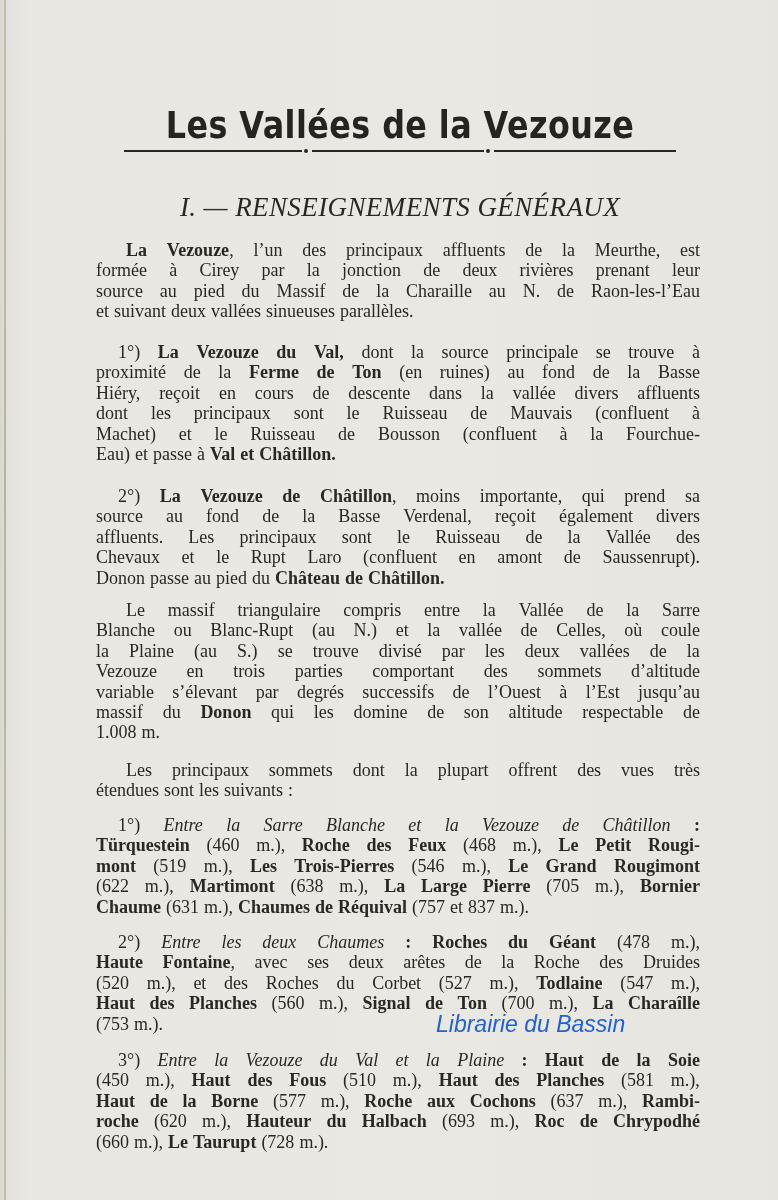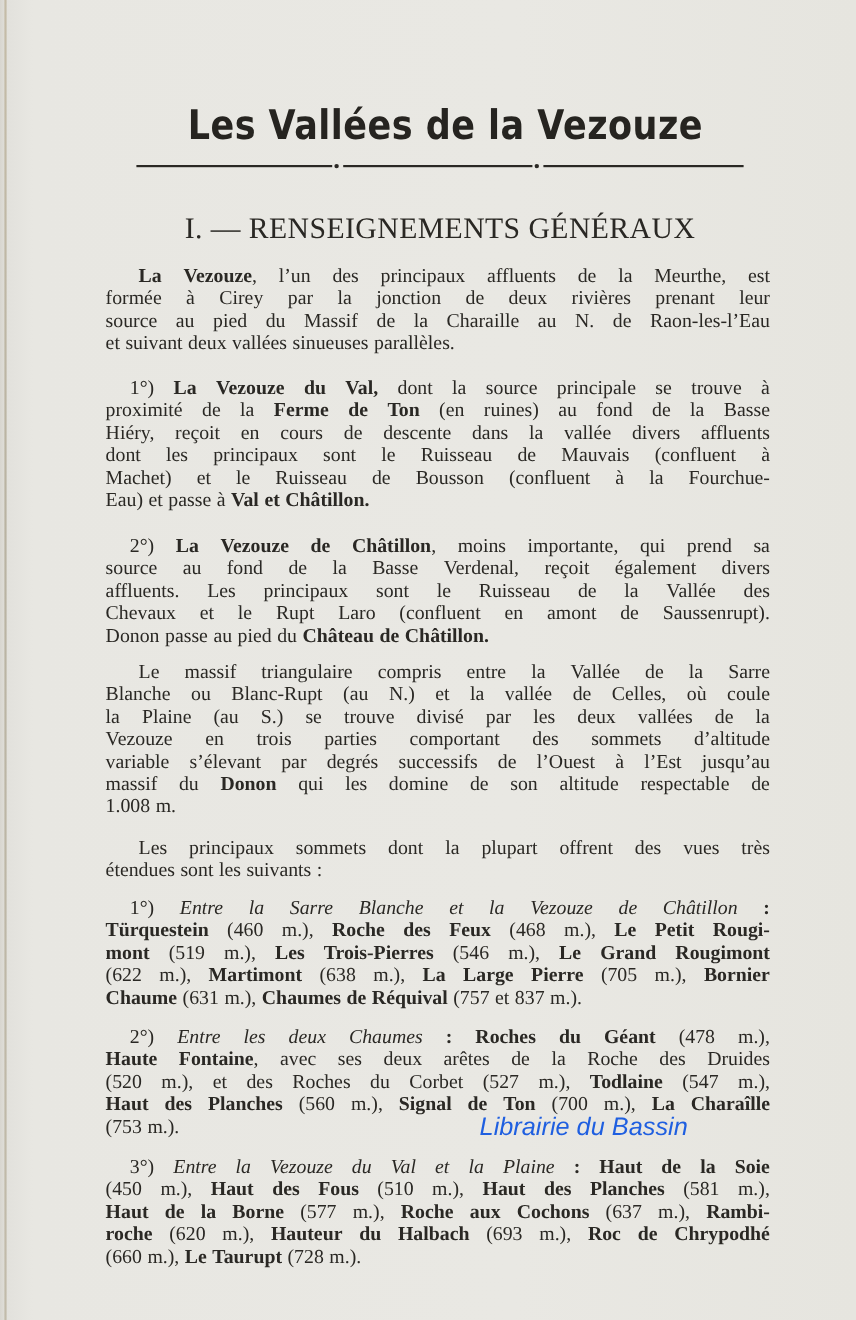--- a/index.html
+++ b/index.html
@@ -12,36 +12,36 @@
     }
     .page {
       position: absolute; left: 0; top: 0; width: 778px; height: 1200px;
       background: linear-gradient(90deg, #d8d6cf 0px, #e2e1dc 6px, #e8e7e2 30px, #e9e8e3 60%, #e6e5df 100%);
     }
     .spine {
       position: absolute; left: 4px; top: 0; width: 2px; height: 1200px;
       background: linear-gradient(180deg, #b9ad92, #a8a08a 40%, #b5ac96);
       opacity: 0.7;
     }
-    .title-wrap { position: absolute; left: 122px; top: 92px; width: 556px; text-align: right; }
+    .title-wrap { position: absolute; left: 122px; top: 104px; width: 556px; text-align: center; }
     .title {
       font-family: "DejaVu Sans", "Liberation Sans", sans-serif;
       font-weight: bold; font-size: 37px; letter-spacing: 0.5px;
       color: #262420; line-height: 44px;
       transform: scaleX(0.86); transform-origin: center;
       white-space: nowrap;
     }
     .rule {
       position: absolute; left: 124px; top: 147px; width: 552px; height: 8px;
     }
     .rule .seg { position: absolute; top: 3px; height: 2px; background: #2a2824; }
     .rule .dot { position: absolute; top: 2px; width: 4px; height: 4px; border-radius: 2px; background: #2a2824; }
     .section {
       position: absolute; left: 130px; top: 192px; width: 540px; text-align: center;
-      font-size: 27px; letter-spacing: 0.4px; color: #2a2824; white-space: nowrap;
+      font-size: 27px; letter-spacing: 0.4px; color: #2a2824; white-space: nowrap; font-style: italic;
     }
     .body { position: absolute; left: 96px; width: 604px; font-size: 18px; line-height: 20.4px; }
     b { font-weight: bold; }
     i { font-style: italic; }
     .jl { display: flex; justify-content: space-between; white-space: nowrap; height: 20.4px; }
     .jl.left { justify-content: flex-start; gap: 5px; }
     .jl.indent { padding-left: 30px; }
     .jl.indent2 { padding-left: 22px; }
     .watermark {
       position: absolute; left: 436px; top: 1011px;

